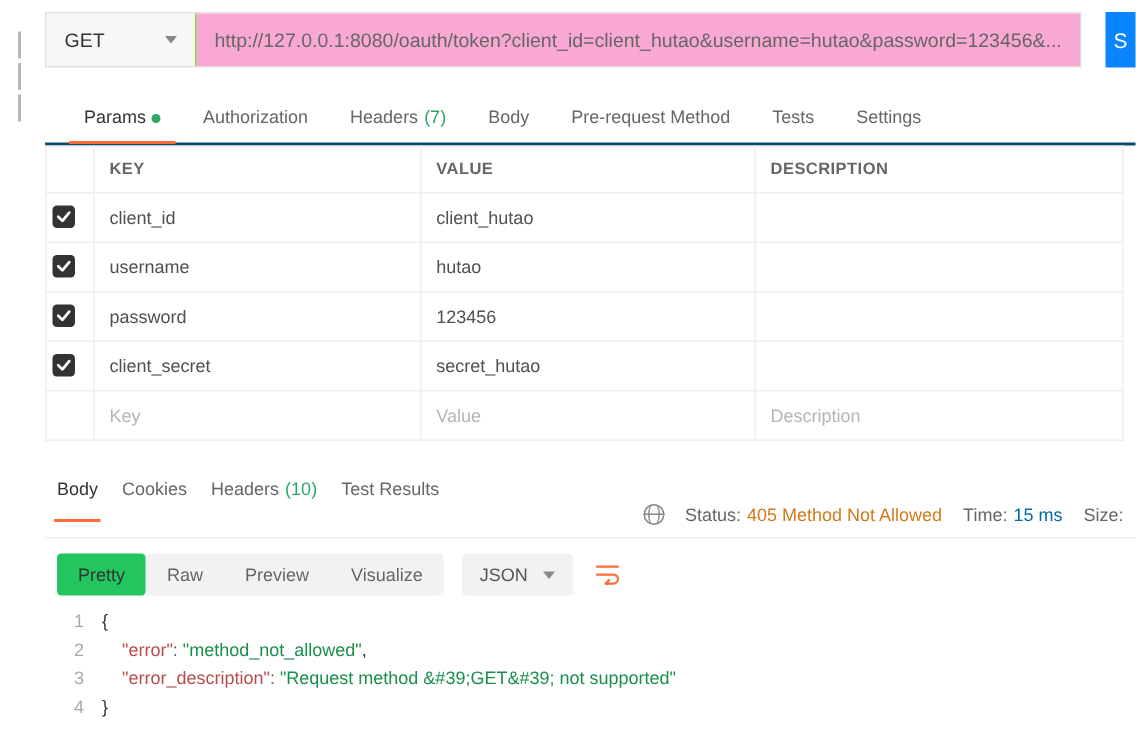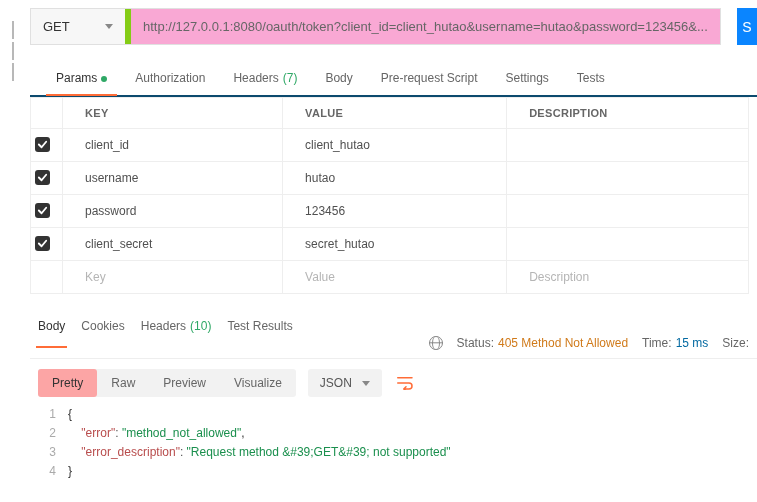--- a/index.html
+++ b/index.html
@@ -2,34 +2,34 @@
 <html><head>
 <meta charset="utf-8">
 <style>
 * { margin:0; padding:0; box-sizing:border-box; font-family:-apple-system,BlinkMacSystemFont,"Segoe UI",Helvetica,Arial,sans-serif; }
 body { background:#fff; font-size:12px; color:#505050; }
 .wrapper { padding:8px 0 0 30px; position:relative; }
 .left-rail { position:absolute; left:3px; top:18px; width:20px; height:70px; }
 .rail-line { width:2px; height:18px; background:#b8b8b8; margin:3px auto; }
 
 .request-bar { display:flex; gap:0; border:1px solid #e0e0e0; margin-right:8px; }
-.method-dd { display:flex; align-items:center; justify-content:space-between; width:100px; padding:10px 12px; border-right:6px solid #84cc16; background:#f7f7f7; font-size:13px; color:#333; }
+.method-dd { display:flex; align-items:center; justify-content:space-between; width:100px; padding:10px 12px; border-right:1px solid #84cc16; background:#f7f7f7; font-size:13px; color:#333; }
 .caret-down { width:0; height:0; border-left:4px solid transparent; border-right:4px solid transparent; border-top:5px solid #888; }
 .url-input { flex:1; padding:10px 12px; font-size:13px; color:#666; white-space:nowrap; overflow:hidden; text-overflow:ellipsis; background:#f9a8d4; }
 .send-btn { background:#0a85ff; color:#fff; width:32px; display:flex; align-items:center; justify-content:center; font-size:14px; margin-left:8px; }
 
 .tabs { display:flex; gap:0; margin-top:18px; border-bottom:2px solid #0c4a6e; padding-left:12px; }
 .tab { padding:8px 14px 10px; font-size:12px; color:#666; cursor:pointer; position:relative; }
 .tab.active { color:#333; }
 .tab.active::after { content:""; position:absolute; left:4px; right:4px; bottom:-1px; height:2px; background:#ff6c37; }
 .dot { display:inline-block; width:6px; height:6px; border-radius:50%; background:#2fa866; margin-left:4px; vertical-align:middle; }
 .count { color:#2fa866; margin-left:4px; }
 
 .params-table { width:calc(100% - 8px); border-collapse:collapse; margin-top:0; }
-.params-table th, .params-table td { border:1px solid #eee; text-align:left; padding:9px 22px; font-size:12px; color:#505050; }
+.params-table th, .params-table td { border:1px solid #eee; text-align:left; padding:9px 10px; font-size:12px; color:#505050; }
 .params-table th { font-weight:600; color:#666; font-size:11px; letter-spacing:.3px; }
 .check-cell { width:32px; text-align:center; padding:6px 4px !important; }
 .chk { width:15px; height:15px; background:#333; border-radius:3px; display:inline-flex; align-items:center; justify-content:center; }
 .chk svg { width:11px; height:11px; }
 .placeholder-row td { color:#b5b5b5; }
 
 .resp-bar { display:flex; align-items:center; margin-top:14px; padding:0 8px 8px 8px; border-bottom:1px solid #eee; font-size:12px; }
 .resp-tabs { display:flex; gap:16px; }
 .resp-tab { color:#666; cursor:pointer; padding-bottom:6px; }
 .resp-tab.active { color:#333; position:relative; }
@@ -37,21 +37,21 @@
 .resp-meta { margin-left:auto; display:flex; align-items:center; gap:14px; color:#666;margin-top:28px; }
 .resp-meta .val { color:#0369a1; margin-left:4px; }
 .resp-meta .val.orange { color:#d07a1a; }
 .globe { width:14px; height:14px; border:1.4px solid #888; border-radius:50%; position:relative; }
 .globe::before { content:""; position:absolute; left:-1px; right:-1px; top:50%; height:1.4px; background:#888; transform:translateY(-50%);}
 .globe::after { content:""; position:absolute; top:-1px; bottom:-1px; left:50%; width:6px; border:1.4px solid #888; border-top:none; border-bottom:none; border-radius:50%; transform:translateX(-50%);}
 
 .toolbar { display:flex; align-items:center; gap:0; margin:10px 0 0 8px; }
 .seg { display:flex; background:#f2f2f2; border-radius:3px; }
 .seg-btn { padding:7px 14px; font-size:12px; color:#666; cursor:pointer; }
-.seg-btn.active { background:#fca5a5; color:#333; border-radius:3px; }
+.seg-btn.active { background:#22c55e; color:#333; border-radius:3px; }
 .json-dd { display:flex; align-items:center; gap:10px; margin-left:12px; background:#f2f2f2; padding:7px 12px; border-radius:3px; font-size:12px; color:#555; }
 .wrap-icon { margin-left:10px; width:28px; height:28px; display:flex; align-items:center; justify-content:center; }
 .wrap-icon svg { width:18px; height:14px; }
 
 .code { font-family:Consolas,Menlo,monospace; font-size:12px; margin:8px 0 0 8px; }
 .code-line { display:flex; align-items:flex-start; line-height:19px; }
 .gutter { width:30px; text-align:right; padding-right:12px; color:#aaa; user-select:none; }
 .code-body { white-space:pre; color:#333; }
 .brace { color:#333; }
 .key { color:#b84c4c; }
@@ -79,23 +79,23 @@
     <div class="send-btn">
         <span>S</span>
       </div>
   </div>
 
   <div class="tabs">
     <div class="tab active"><span>Params</span><span class="dot"></span></div>
     <div class="tab">Authorization</div>
     <div class="tab"><span>Headers</span><span class="count">(7)</span></div>
     <div class="tab">Body</div>
-    <div class="tab">Pre-request Script</div>
+    <div class="tab">Pre-request Method</div>
+    <div class="tab">Tests</div>
     <div class="tab">Settings</div>
-    <div class="tab">Tests</div>
   </div>
 
   <table class="params-table">
     <thead>
       <tr>
         <th class="check-cell"></th>
         <th>KEY</th>
         <th>VALUE</th>
         <th>DESCRIPTION</th>
       </tr>

